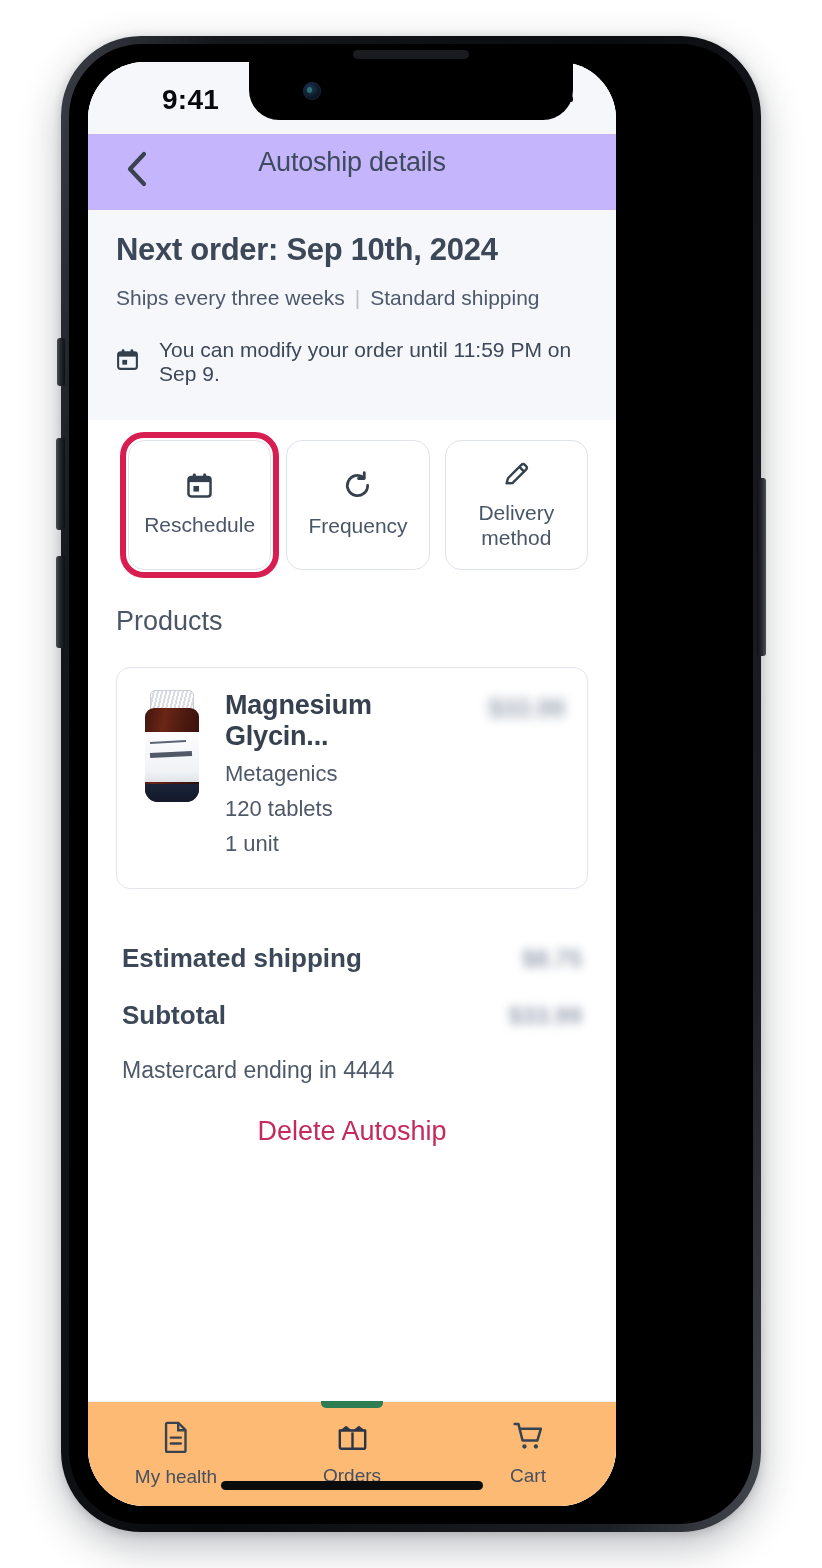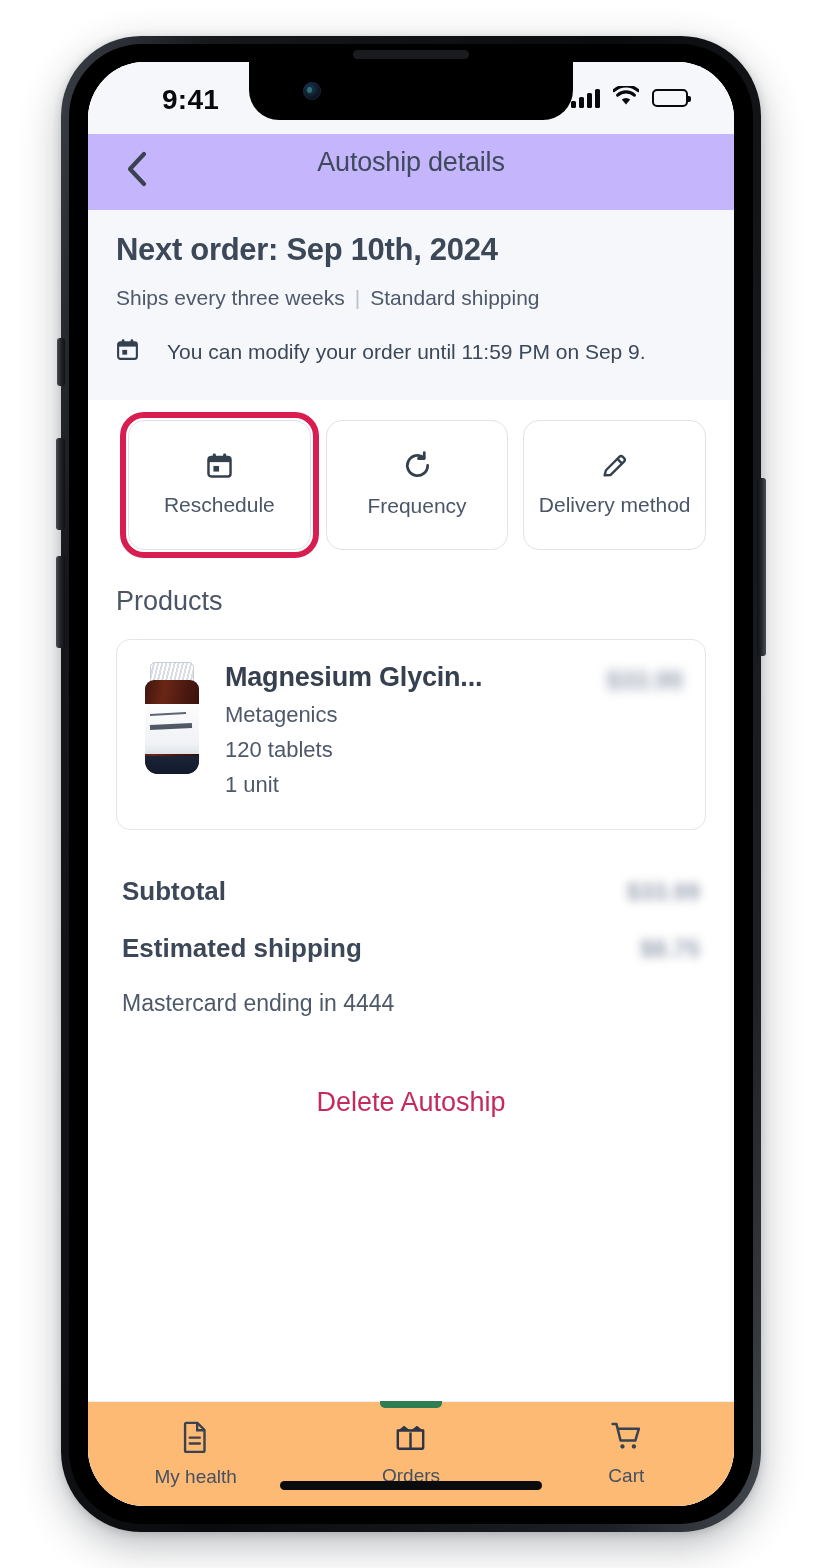--- a/index.html
+++ b/index.html
@@ -32,21 +32,21 @@
     top: 44px;
     width: 684px;
     height: 1480px;
     border-radius: 73px;
     background: #000000;
   }
   #screen {
     position: absolute;
     left: 88px;
     top: 62px;
-    width: 646px;
+    width: 528px;
     height: 1444px;
     border-radius: 57px;
     background: #ffffff;
     overflow: hidden;
   }
 
   
   .side-btn {
     position: absolute;
     border-radius: 3px;
@@ -203,21 +203,21 @@
     color: #4d586a;
     margin-bottom: 28px;
     display: flex;
     align-items: center;
     gap: 10px;
   }
   #schedule-sep { color: #b9c1cd; }
   #modify-note {
     display: flex;
     align-items: center;
-    gap: 28px;
+    gap: 20px;
     font-size: 21px;
     color: #3c4758;
   }
 
   
   #action-row {
     display: flex;
     gap: 15px;
     padding: 20px 28px 0 40px;
     background: #ffffff;
@@ -250,21 +250,21 @@
   }
 
   
   #products-heading {
     font-size: 27px;
     color: #4b5565;
     padding: 36px 16px 18px 28px;
     flex: 0 0 auto;
   }
   #product-card {
-    margin: 4px 28px;
+    margin: 12px 28px;
     border: 1.6px solid #e2e6ec;
     border-radius: 14px;
     background: #fff;
     padding: 22px 22px 22px 24px;
     display: flex;
     gap: 22px;
     align-items: flex-start;
     flex: 0 0 auto;
   }
   #product-image {
@@ -365,21 +365,21 @@
     filter: blur(4.6px);
     user-select: none;
   }
   #payment-method {
     font-size: 23px;
     color: #4d5868;
     margin-top: 4px;
   }
 
   #delete-autoship {
-    margin-top: 70px;
+    margin-top: 32px;
     text-align: center;
     font-size: 27px;
     color: #c42a5c;
     cursor: pointer;
     flex: 0 0 auto;
   }
 
   #spacer { flex: 1 1 auto; }
 
   
@@ -547,26 +547,26 @@
         <div id="product-name">Magnesium Glycin...</div>
         <div class="product-meta">Metagenics</div>
         <div class="product-meta">120 tablets</div>
         <div class="product-meta">1 unit</div>
       </div>
       <div class="price-blur">$33.99</div>
     </div>
 
     <div id="totals">
       <div class="total-row">
+        <span class="total-label">Estimated shipping</span>
+        <span class="total-value">$8.75</span>
+      </div>
+      <div class="total-row">
         <span class="total-label">Subtotal</span>
         <span class="total-value">$33.99</span>
-      </div>
-      <div class="total-row">
-        <span class="total-label">Estimated shipping</span>
-        <span class="total-value">$8.75</span>
       </div>
       <div id="payment-method">Mastercard ending in 4444</div>
     </div>
 
     <div id="delete-autoship">Delete Autoship</div>
 
     <div id="spacer"></div>
 
     <div id="tab-bar">
 

